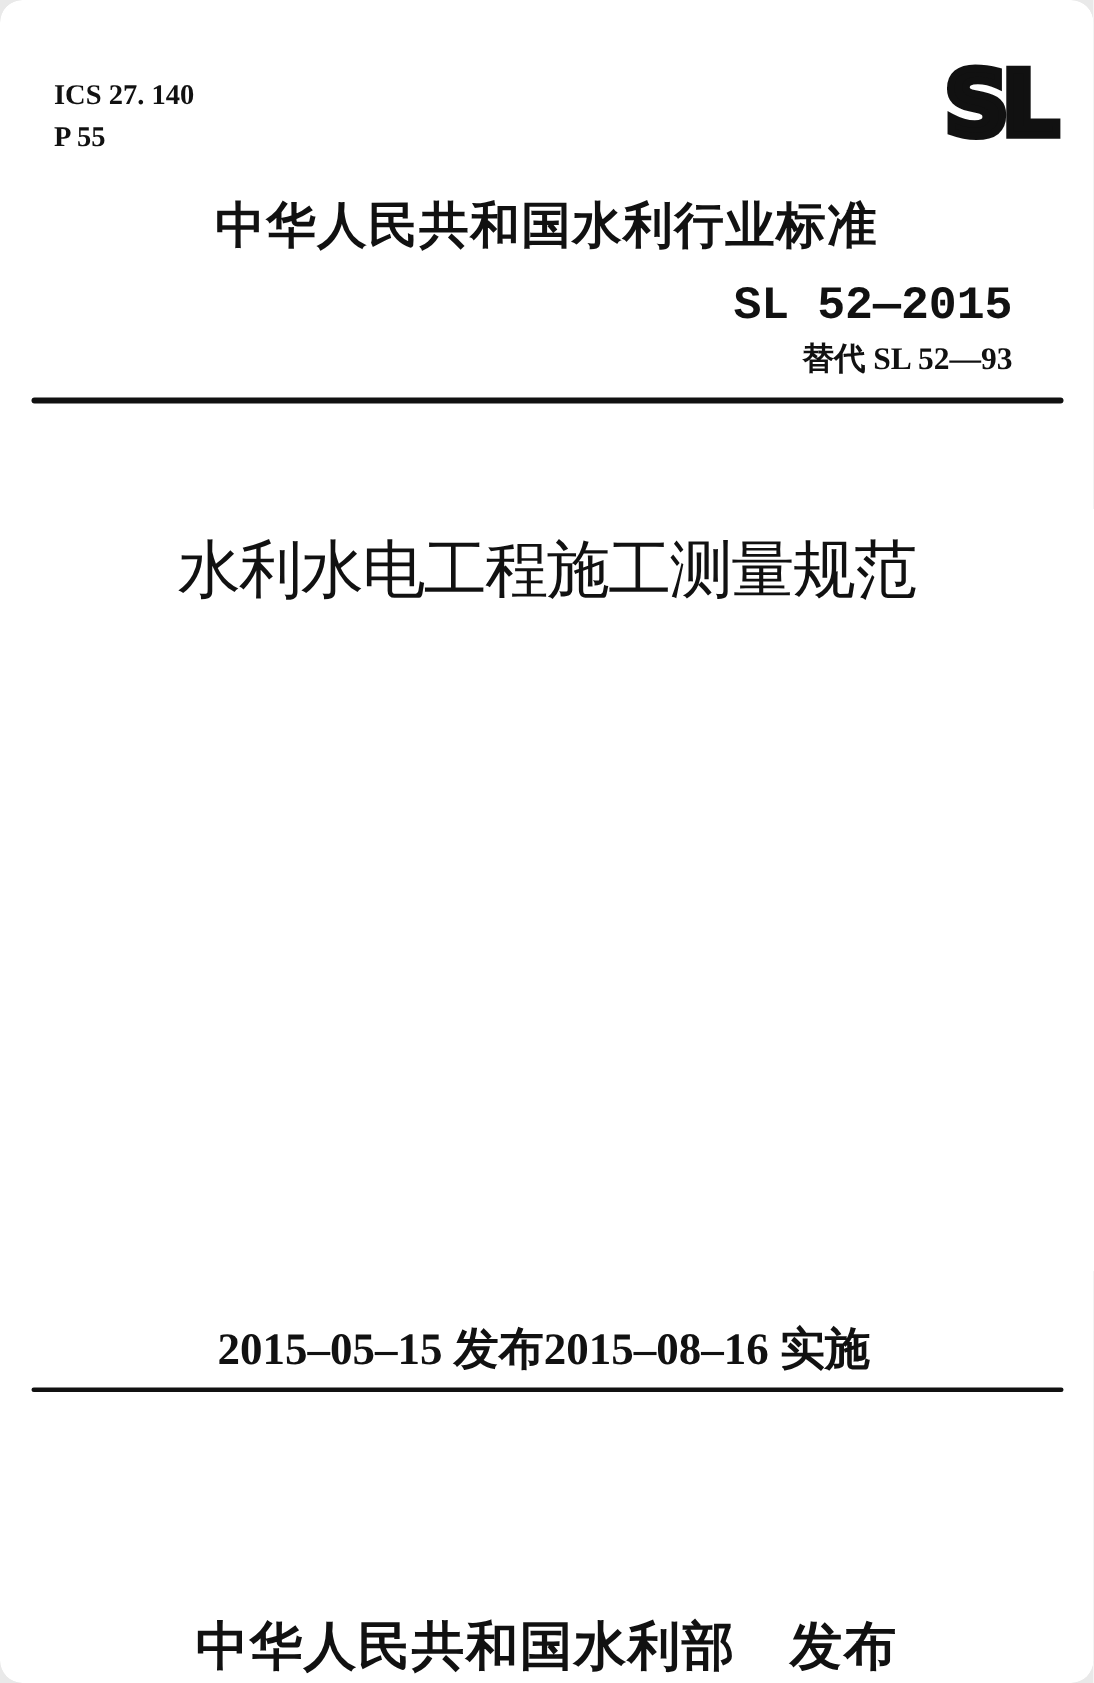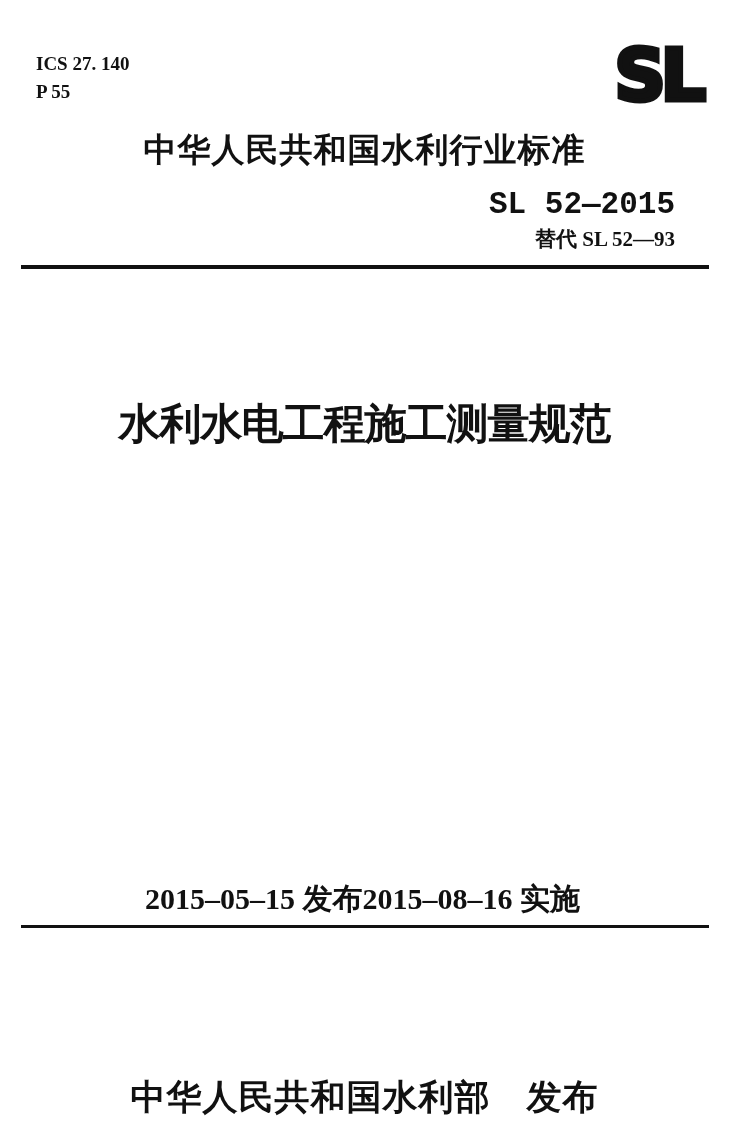--- a/index.html
+++ b/index.html
@@ -1,35 +1,35 @@
 <!DOCTYPE html>
 <html style="--ink: #111111; --paper: #ffffff;"><head>
 <meta charset="utf-8">
 <style>
   :root{ --ink:#111111; --paper:#ffffff; }
-  *{ margin:0; padding:0; box-sizing:border-box; }
+  *{ margin:0; padding:0; box-sizing:border-box;border-radius:15px; }
   html,body{ background:#e9e9e9; }
   .page{
     position:relative;
     width:729px; height:1122px;
     margin:0 auto;
     background:var(--paper);
     color:var(--ink);
     overflow:hidden;
     font-family:"Liberation Serif","DejaVu Serif",serif;
   }
   .ics{
     position:absolute; left:36px; top:50px;
     font-weight:bold; font-size:19px; line-height:28px;
     font-family:"Liberation Serif","DejaVu Serif",serif;
   }
   .sl-logo{
     position:absolute; right:28px; top:40px;
     font-family:"DejaVu Sans","Liberation Sans",sans-serif;
-    font-weight:bold; font-size:71px; line-height:1;
+    font-weight:bold; font-size:60px; line-height:1;
     letter-spacing:-5px;
     color:var(--ink);
     -webkit-text-stroke:5px var(--ink);
   }
   .std-type{
     position:absolute; left:0; top:128px; width:100%;
     text-align:center;
     font-family:"Liberation Sans","DejaVu Sans",sans-serif;
     font-weight:700; font-size:33px; letter-spacing:1px;
   }
@@ -47,24 +47,24 @@
     font-family:"Liberation Serif","DejaVu Serif",serif;
     font-weight:bold;
   }
   .rule{
     position:absolute; left:21px; width:688px;
     background:var(--ink);
   }
   .rule-top{ top:265px; height:4px; }
   .rule-bottom{ top:925px; height:3px; }
   .title-zh{
-    position:absolute; left:0; top:396px; width:100%;
+    position:absolute; left:0; top:352px; width:100%;
     text-align:center;
     font-family:"Liberation Sans","DejaVu Sans",sans-serif;
-    font-weight:700; font-size:42px; letter-spacing:-1px;
+    font-weight:400; font-size:42px; letter-spacing:-1px;
   }
   .title-en{
     position:absolute; left:0; top:452px; width:100%;
     text-align:center;
     font-family:"Liberation Serif","DejaVu Serif",serif;
     font-weight:bold; font-size:29px; line-height:37px;
     word-spacing:4px;
   }
   .date-row{
     position:absolute; left:33px; top:879px; width:659px;

